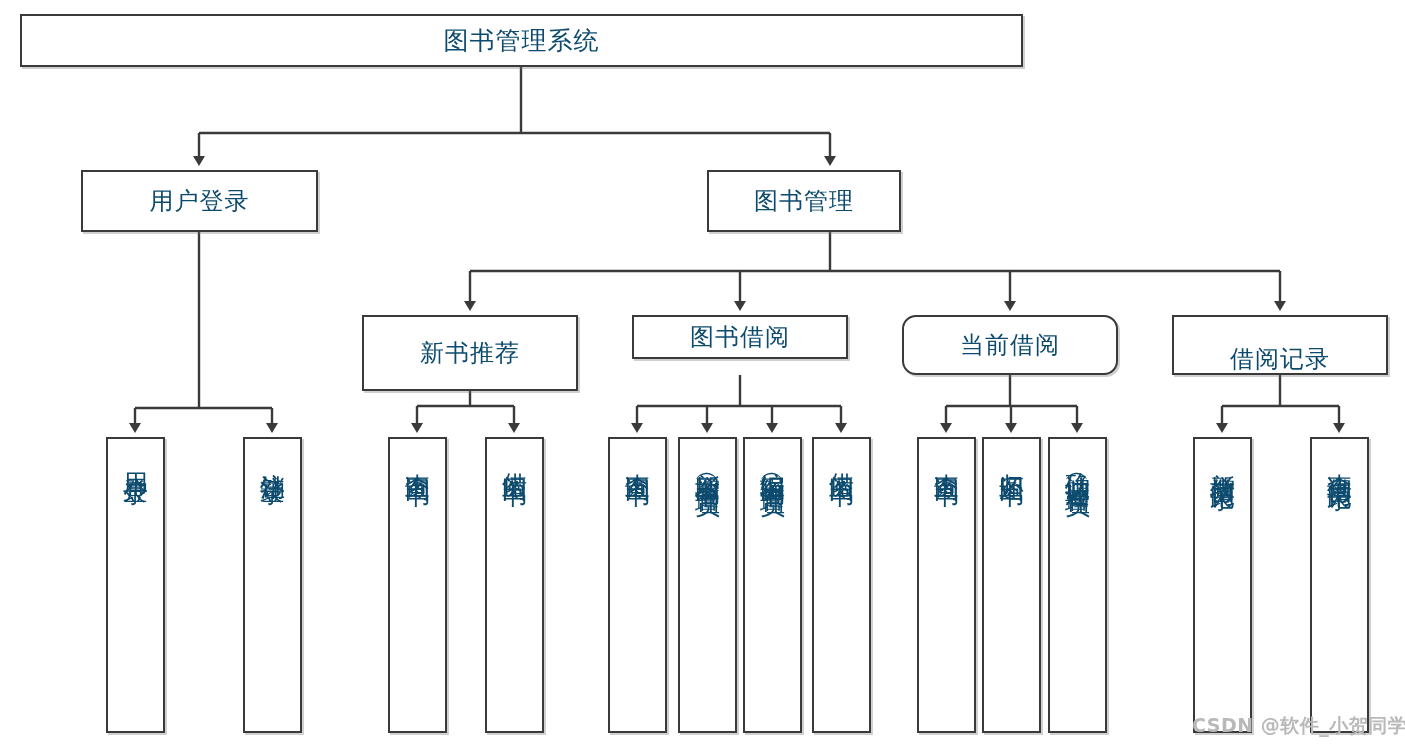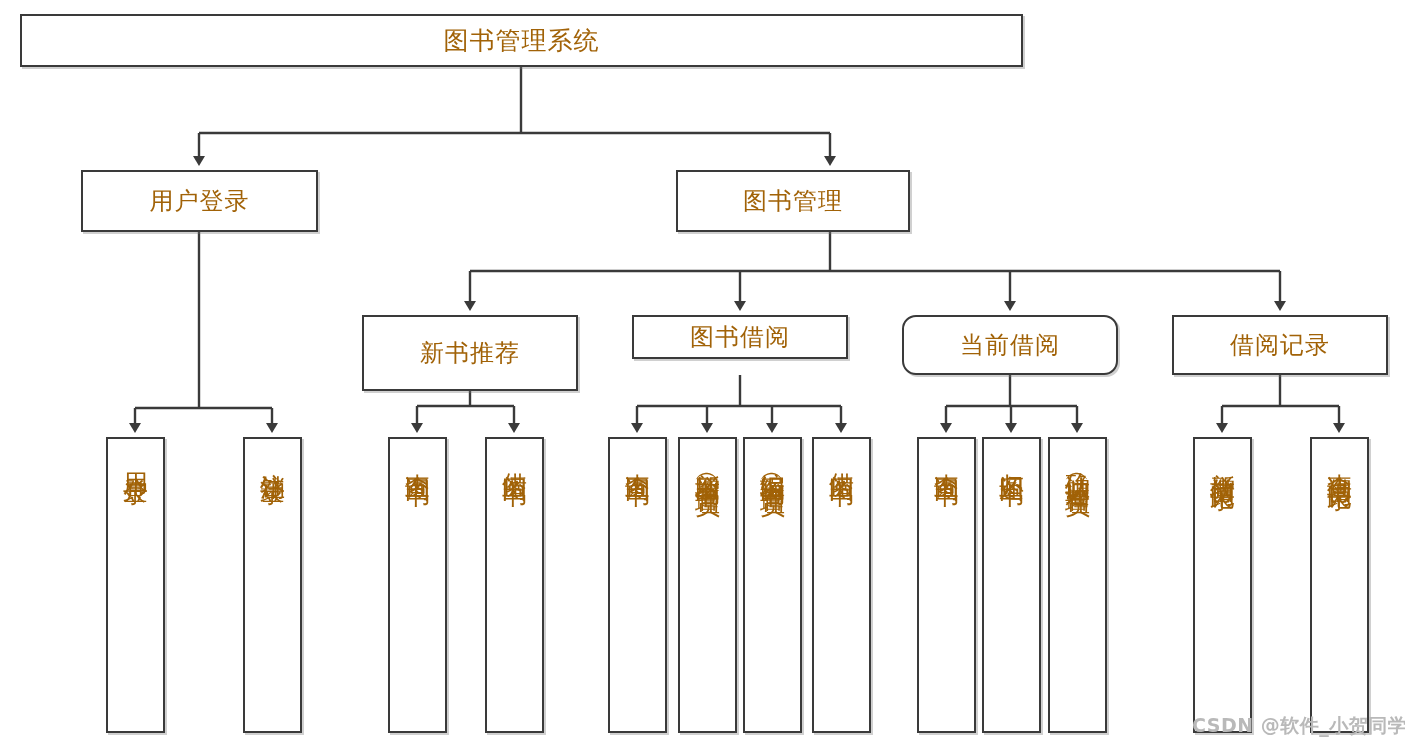--- a/index.html
+++ b/index.html
@@ -21,21 +21,21 @@
     pointer-events:none;
   }
   .node{
     position:absolute;
     box-sizing:border-box;
     background:#ffffff;
     border:2px solid #3a3a3a;
     display:flex;
     align-items:center;
     justify-content:center;
-    color:#a16207;
+    color:#0c4a6e;
     box-shadow:2px 2px 0 rgba(120,120,120,.35);
   }
   .node .lbl{
     display:block;
     text-align:center;
     line-height:1.18;
     white-space:pre;
   }
   .node.h{ }
   .node.h .lbl{
@@ -123,34 +123,34 @@
     </g>
   </svg>
 
   <div class="node root h" style="left:20px;top:14px;width:1003px;height:53px;">
     <span class="lbl">图书管理系统</span>
   </div>
 
   <div class="node h" style="left:81px;top:170px;width:237px;height:62px;">
     <span class="lbl">用户登录</span>
   </div>
-  <div class="node h" style="left:676px;top:170px;width:234px;height:62px;">
+  <div class="node h" style="left:707px;top:170px;width:194px;height:62px;">
     <span class="lbl">图书管理</span>
   </div>
 
   <div class="node h" style="left:362px;top:315px;width:216px;height:76px;">
     <span class="lbl">新书推荐</span>
   </div>
   <div class="node h" style="left:632px;top:315px;width:216px;height:44px;">
     <span class="lbl">图书借阅</span>
   </div>
   <div class="node h" style="left:902px;top:315px;width:216px;height:60px;border-radius:14px;">
     <span class="lbl">当前借阅</span>
   </div>
-  <div class="node h" style="left:1172px;top:315px;width:216px;height:60px;">
+  <div class="node h" style="left:1172px;top:315px;width:216px;height:60px;align-items:flex-end;">
     <span class="lbl">借阅记录</span>
   </div>
 
   <div class="node v" style="left:106px;top:437px;width:59px;height:296px;">
     <span class="lbl">用户登录</span>
   </div>
   <div class="node v" style="left:243px;top:437px;width:59px;height:296px;">
     <span class="lbl">注销登录</span>
   </div>
 

